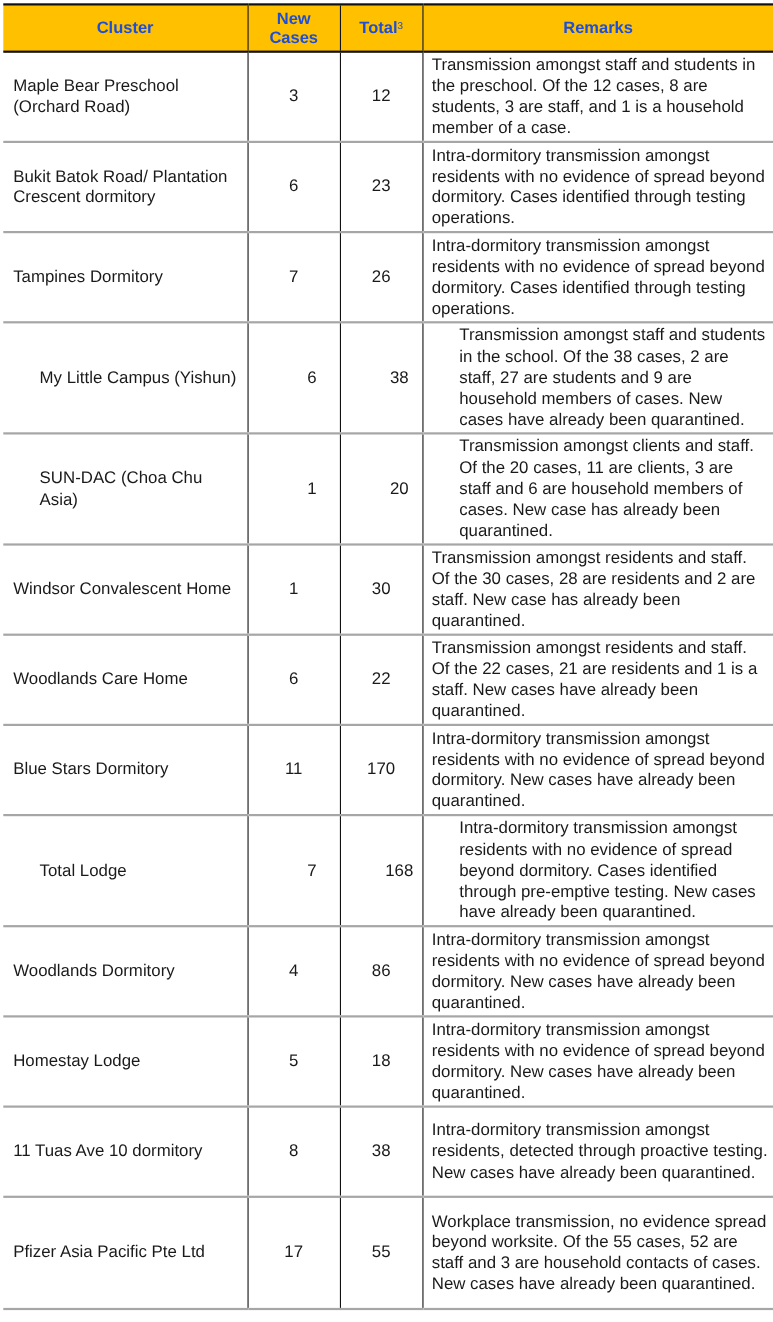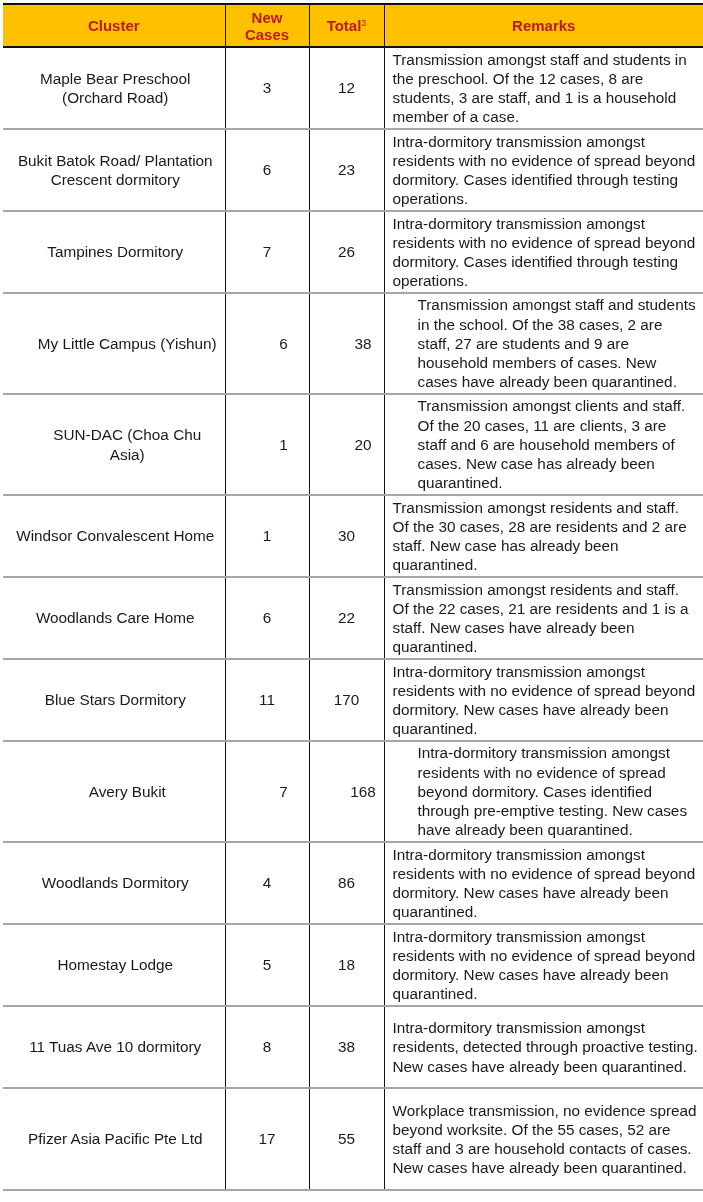--- a/index.html
+++ b/index.html
@@ -23,21 +23,21 @@
     border-collapse: collapse;
     table-layout: fixed;
   }
   col.c-cluster { width: 222px; }
   col.c-new { width: 84px; }
   col.c-total { width: 75px; }
   col.c-remarks { width: 319px; }
 
   thead th {
     background: #FFC000;
-    color: #b91c1c;
+    color: #1d4ed8;
     font-weight: bold;
     font-size: 15px;
     line-height: 17px;
     height: 41px;
     padding: 0;
     text-align: center;
     vertical-align: middle;
     border-top: 2px solid #111111;
     border-bottom: 2px solid #111111;
     border-left: 1px solid #111111;
@@ -52,21 +52,21 @@
   }
   tbody td {
     font-size: 15.3px;
     line-height: 19.2px;
     padding: 0;
     vertical-align: middle;
     border-left: 1.5px solid #111111;
     border-bottom: 2px solid #a6a6a6;
   }
   tbody td:first-child { border-left: none; }
-  td.cluster-name { padding-left: 9px; padding-right: 6px; text-align: center; margin-top: 14px; }
+  td.cluster-name { padding-left: 9px; padding-right: 6px; text-align: left; margin-top: 14px; }
   td.num { text-align: center; }
   td.remarks { padding-left: 8px; padding-right: 4px; text-align: left; margin-top: 32px; }
 
   tr.h82 td { height: 80px; }
   tr.h102 td { height: 100px; }
   tr.h100 td { height: 99px; padding-left: 33px; }
 </style>
 </head>
 <body>
 
@@ -133,21 +133,21 @@
       <td class="num">22</td>
       <td class="remarks">Transmission amongst residents and staff. Of the 22 cases, 21 are residents and 1 is a staff. New cases have already been quarantined.</td>
     </tr>
     <tr class="h82">
       <td class="cluster-name">Blue Stars Dormitory</td>
       <td class="num">11</td>
       <td class="num">170</td>
       <td class="remarks">Intra-dormitory transmission amongst residents with no evidence of spread beyond dormitory. New cases have already been quarantined.</td>
     </tr>
     <tr class="h100">
-      <td class="cluster-name">Avery Bukit</td>
+      <td class="cluster-name">Total Lodge</td>
       <td class="num">7</td>
       <td class="num">168</td>
       <td class="remarks">Intra-dormitory transmission amongst residents with no evidence of spread beyond dormitory. Cases identified through pre-emptive testing. New cases have already been quarantined.</td>
     </tr>
     <tr class="h82">
       <td class="cluster-name">Woodlands Dormitory</td>
       <td class="num">4</td>
       <td class="num">86</td>
       <td class="remarks">Intra-dormitory transmission amongst residents with no evidence of spread beyond dormitory. New cases have already been quarantined.</td>
     </tr>

